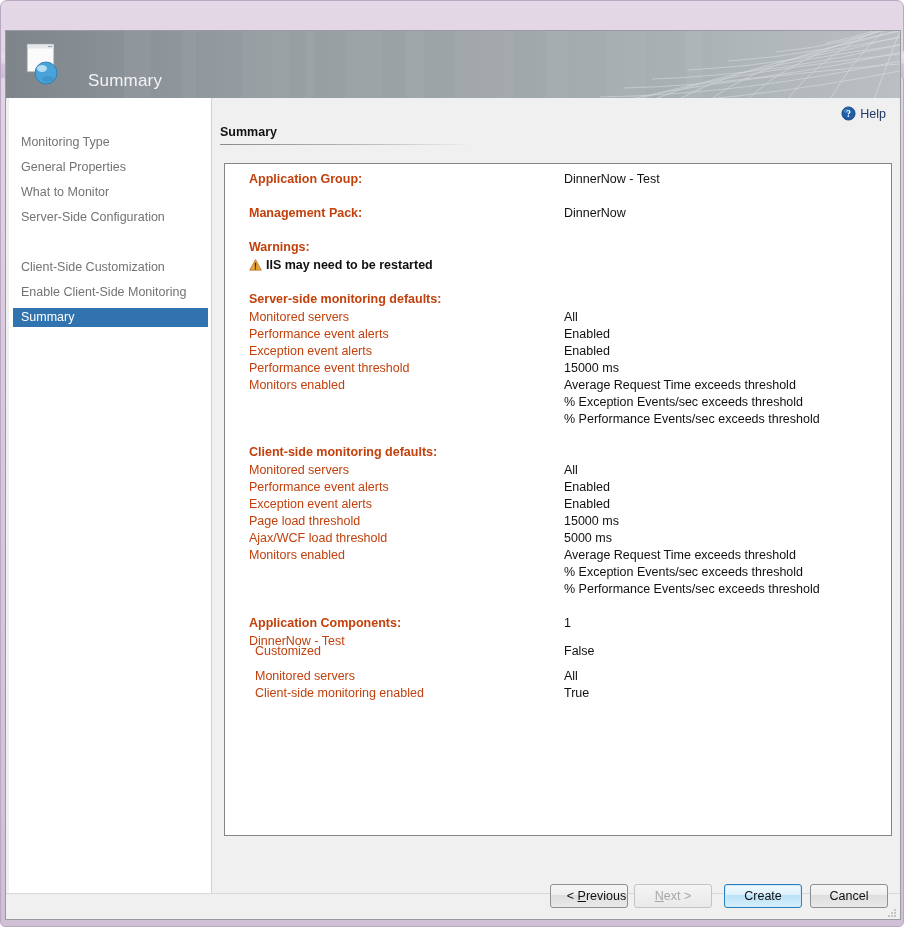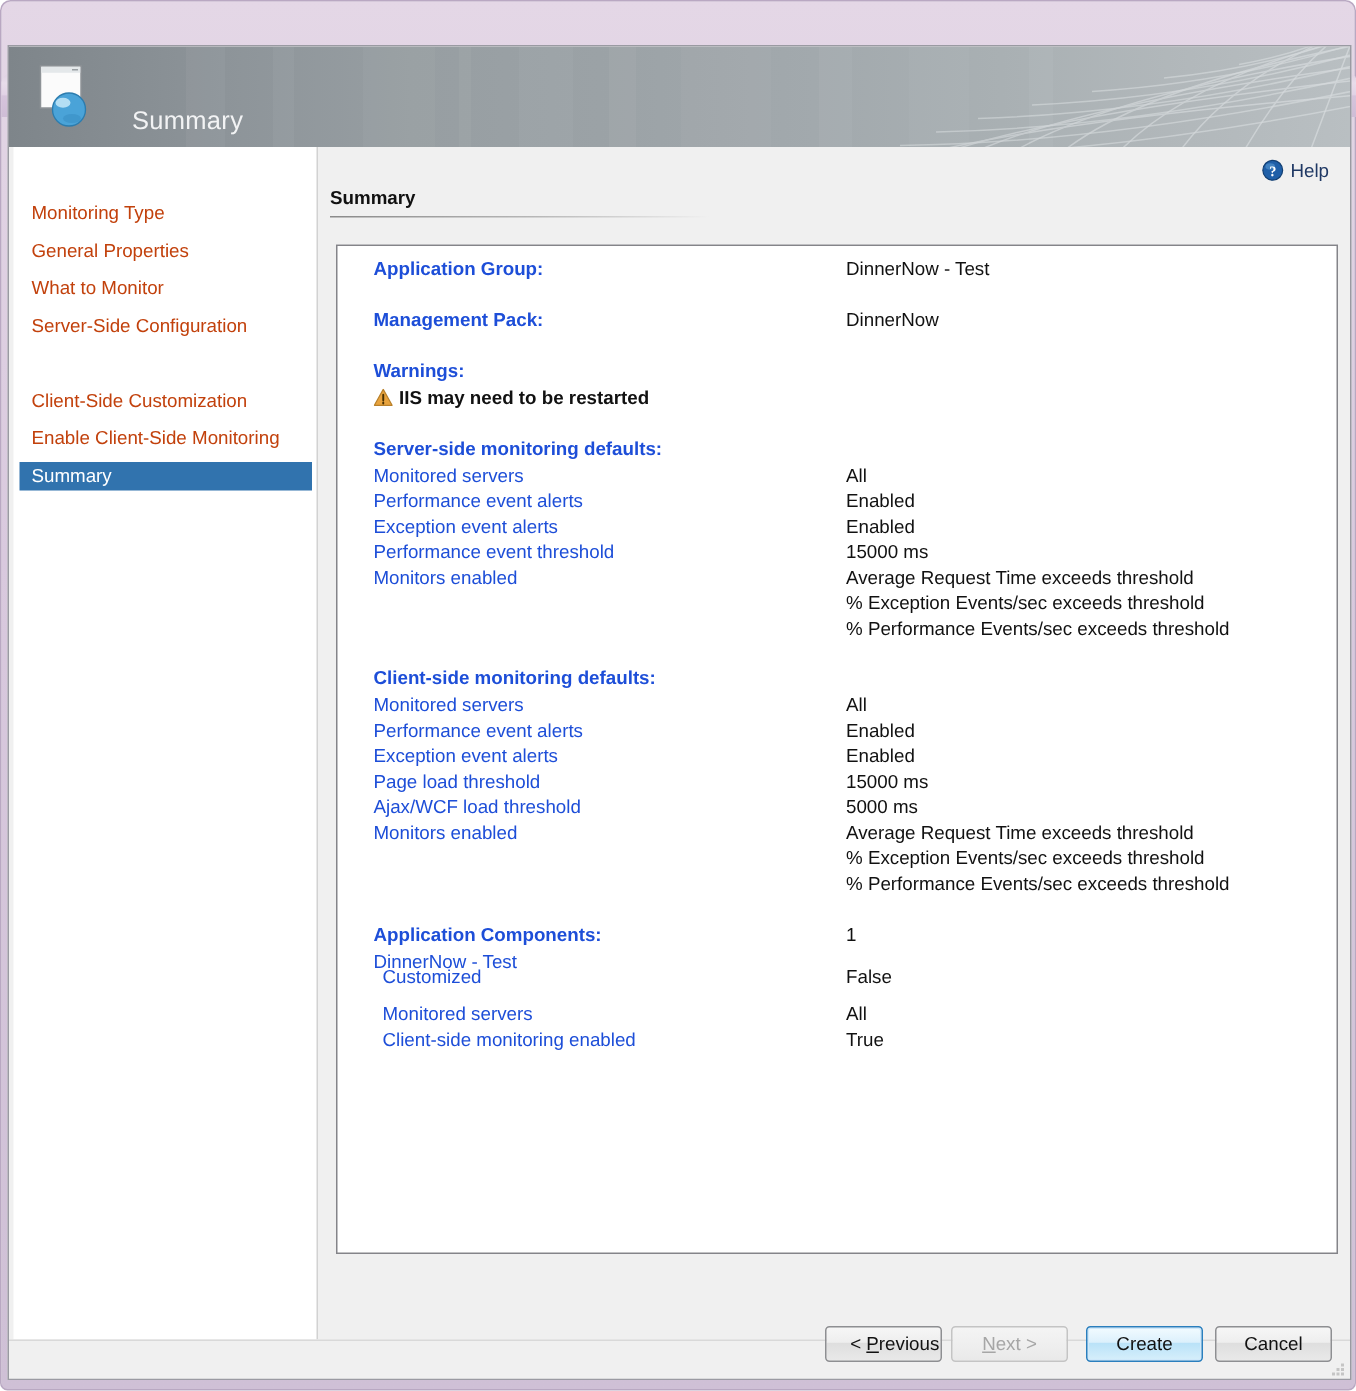--- a/index.html
+++ b/index.html
@@ -137,21 +137,21 @@
     background: #ffffff;
     border-right: 1px solid #d2d2d2;
     box-sizing: border-box;
   }
   .nav-item {
     position: absolute;
     left: 4px;
     width: 195px;
     height: 19px;
     font-size: 12.5px;
-    color: #c2410c;
+    color: #737373;
     line-height: 19px;
     padding-left: 8px;
     box-sizing: border-box;
     white-space: nowrap;
     cursor: default;
   }
   .nav-item.selected {
     background: #3173ae;
     color: #ffffff;
   }
@@ -207,21 +207,21 @@
     left: 0;
     width: 100%;
     height: 17px;
     font-size: 12.5px;
     color: #111111;
     white-space: nowrap;
   }
   .row .lbl {
     position: absolute;
     top: 0;
-    color: #1d4ed8;
+    color: #c2410c;
   }
   .row .val {
     position: absolute;
     left: 339px;
     top: 0;
     color: #111111;
   }
   .hdr .lbl { font-weight: bold; }
   .lvl1 .lbl { left: 24px; }
   .lvl2 .lbl { left: 30px; }

